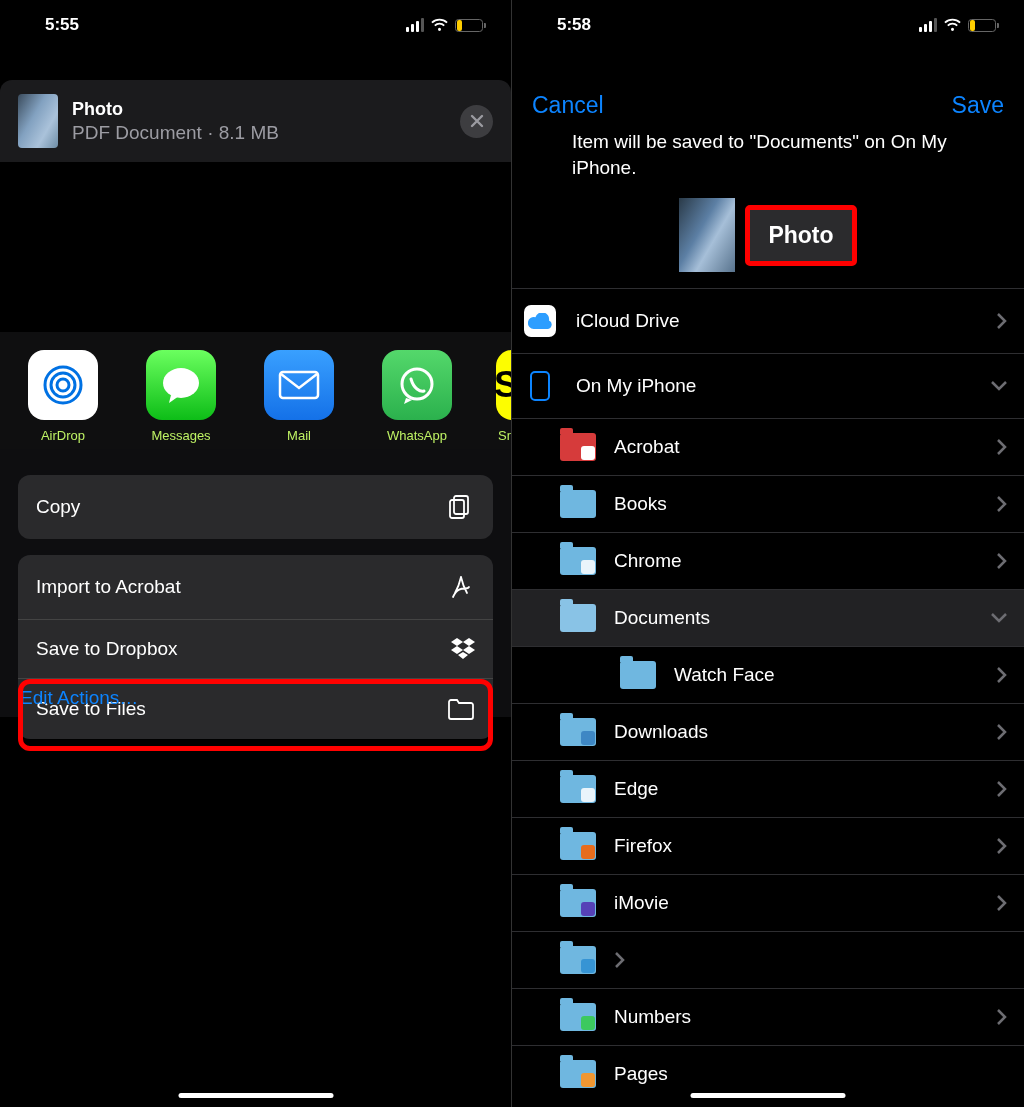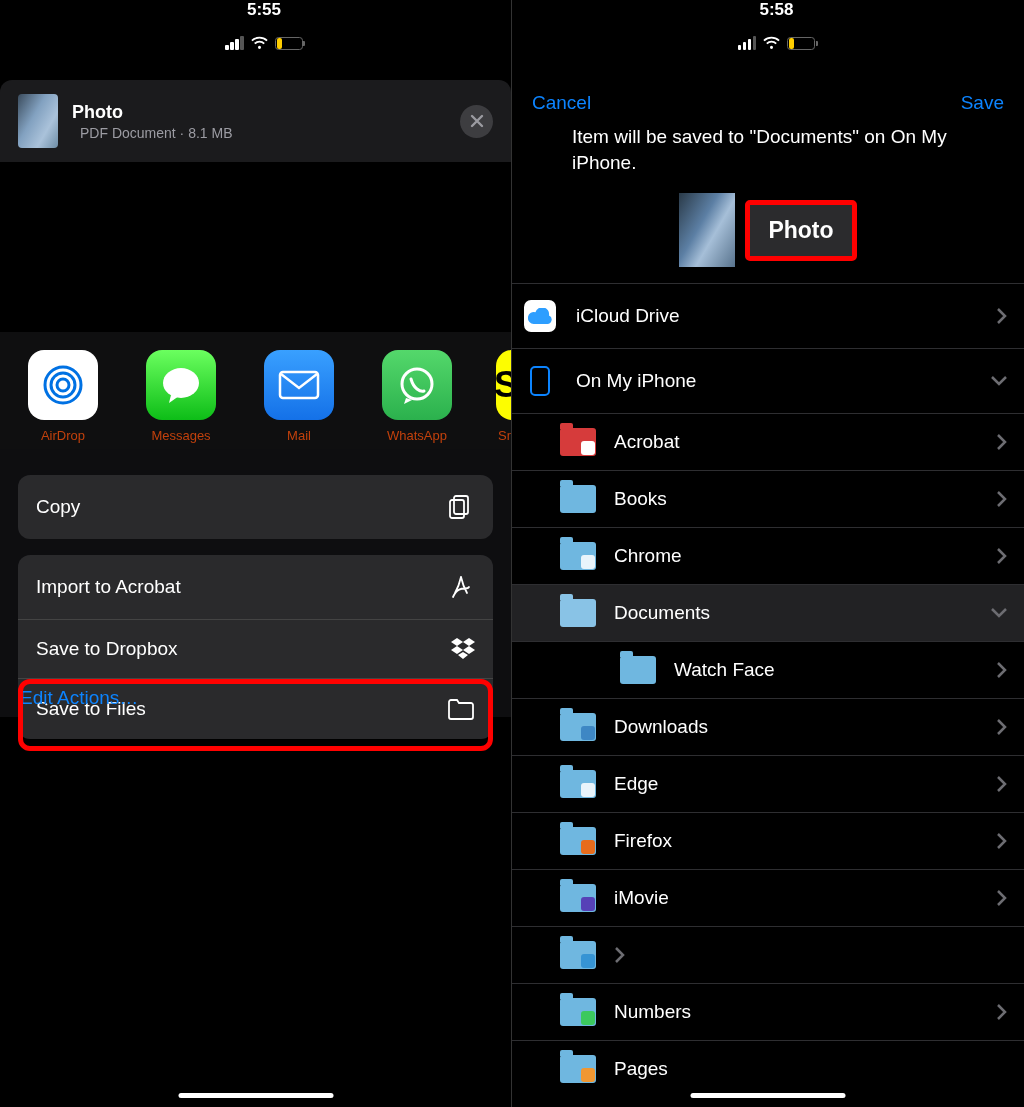--- a/index.html
+++ b/index.html
@@ -23,21 +23,20 @@
 
   
   .status-bar {
     height: 50px;
     display: flex;
     justify-content: space-between;
     align-items: center;
     padding: 0 28px 0 45px;
     font-size: 17px;
     font-weight: 600;
-    flex-direction: column;
   }
   .status-icons { display: flex; gap: 6px; align-items: center; }
   .bars { display: flex; gap: 1.5px; align-items: flex-end; }
   .bars span { width: 3.5px; background: #fff; border-radius: 1px; }
   .bars span:nth-child(1) { height: 5px; }
   .bars span:nth-child(2) { height: 8px; }
   .bars span:nth-child(3) { height: 11px; }
   .bars span:nth-child(4) { height: 14px; background: #555; }
   .wifi-svg { width: 19px; height: 14px; }
   .battery {
@@ -56,42 +55,42 @@
     padding: 14px 18px; margin-top: 30px;
     background: #1b1b1d;
     border-radius: 12px 12px 0 0;
   }
   .sheet-top .thumb {
     width: 40px; height: 54px; border-radius: 4px;
     background: linear-gradient(120deg, #3a4b5c 0%, #82a1c0 40%, #aac2da 70%, #6f8ea6 100%);
     display: flex; align-items: center; justify-content: center;
   }
   .sheet-top .title { font-size: 18px; font-weight: 600; }
-  .sheet-top .subtitle { font-size: 14px; color: #9c9ca3; margin-top: 2px; margin-left: 8px; }
+  .sheet-top .subtitle { font-size: 19px; color: #9c9ca3; margin-top: 2px; }
   .sheet-top .x-btn {
     margin-left: auto; width: 33px; height: 33px; border-radius: 50%;
     background: #3d3d40; display: flex; align-items: center; justify-content: center;
     color: #9b9ba1;
   }
   .black-gap { height: 170px; background: #000; }
 
   .app-row {
     display: flex; gap: 40px; padding: 18px 24px 6px;
     background: #0f0f10;
   }
   .app {
     display: flex; flex-direction: column; align-items: center; gap: 8px;
     width: 78px; flex-shrink: 0;
   }
   .app-icon {
     width: 70px; height: 70px; border-radius: 16px;
     display: flex; align-items: center; justify-content: center;
     font-size: 36px;
   }
-  .app-label { font-size: 13px; color: #c2410c; white-space: nowrap; }
+  .app-label { font-size: 13px; color: #bef264; white-space: nowrap; }
   .airdrop { background: #fff; }
   .messages { background: linear-gradient(180deg, #6BFF5F, #0DBD17); }
   .mail { background: linear-gradient(180deg, #39a0ff, #1471e8); }
   .whatsapp { background: linear-gradient(180deg,#54d86b,#2bb14d); }
   .snap { background: #FDFD00; color:#000; }
 
   .action-list { padding: 10px 18px 0; background: #0e0e10; }
   .action-group { background: #2a2a2c; border-radius: 12px; overflow: hidden; margin-top: 16px; }
   .action-item {
     display: flex; justify-content: space-between; align-items: center;
@@ -105,21 +104,21 @@
   .edit-actions { color: #0c84ff; font-size: 19px; padding: 8px 2px; }
 
   .home-ind {
     position: absolute; bottom: 9px; left: 50%; transform: translateX(-50%);
     width: 155px; height: 5px; background: #fff; border-radius: 3px;
   }
 
   
   .nav-bar {
     display: flex; justify-content: space-between; align-items: center;
-    padding: 18px 20px 10px; margin-top: 24px; font-size: 19px;
+    padding: 18px 20px 10px; margin-top: 24px; font-size: 23px;
   }
   .cancel { color: #0c84ff; }
   .save { color: #0c84ff; font-weight: 400; }
 
   .save-msg { padding: 0 60px 12px; font-size: 19px; line-height: 1.35; }
   .file-box {
     display: flex; justify-content: center; align-items: center; gap: 10px; margin: 6px 0 16px;
   }
   .file-box .thumb2 {
     width: 56px; height: 74px;

